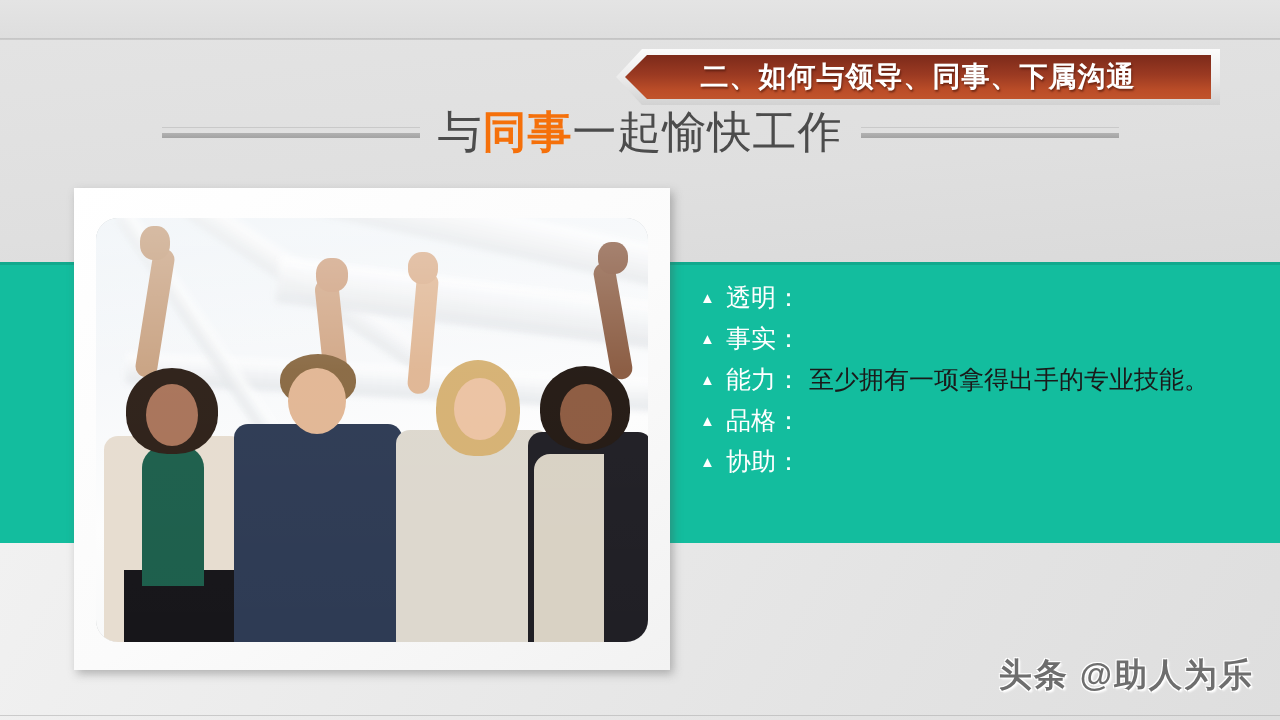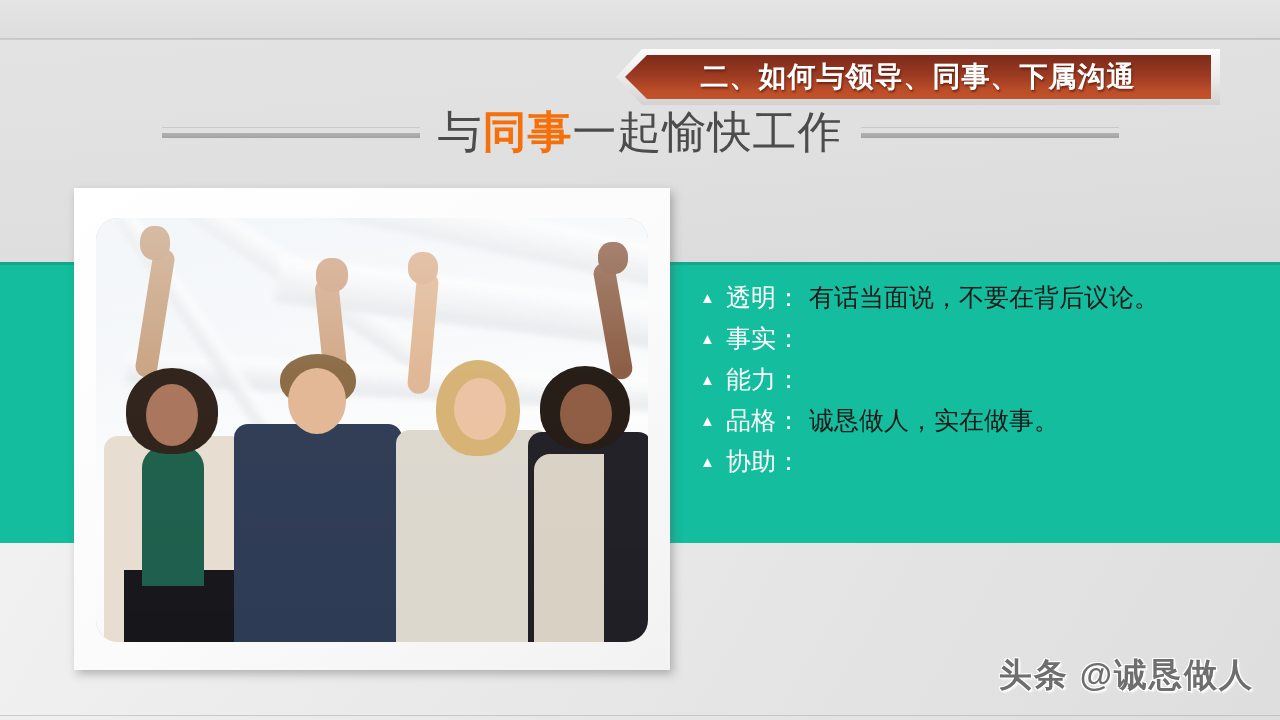--- a/index.html
+++ b/index.html
@@ -378,43 +378,42 @@
 
       <div class="ph-haze"></div>
     </div>
   </div>
 
   <div class="bullets">
 
     <div class="bullet">
       <span class="bullet-marker">▲</span>
       <span class="bullet-label">透明：</span>
-      <span class="bullet-body">有话当面说，不要在背后议论。</span>
     </div>
 
     <div class="bullet">
       <span class="bullet-marker">▲</span>
       <span class="bullet-label">事实：</span>
     </div>
 
     <div class="bullet">
       <span class="bullet-marker">▲</span>
       <span class="bullet-label">能力：</span>
+      <span class="bullet-body">至少拥有一项拿得出手的专业技能。</span>
     </div>
 
     <div class="bullet">
       <span class="bullet-marker">▲</span>
       <span class="bullet-label">品格：</span>
-      <span class="bullet-body">诚恳做人，实在做事。</span>
     </div>
 
     <div class="bullet">
       <span class="bullet-marker">▲</span>
       <span class="bullet-label">协助：</span>
     </div>
 
   </div>
 
-  <div class="watermark">头条 @诚恳做人</div>
+  <div class="watermark">头条 @助人为乐</div>
 
   <div class="bg-bottomline"></div>
 
 </div>
 
 </body></html>

